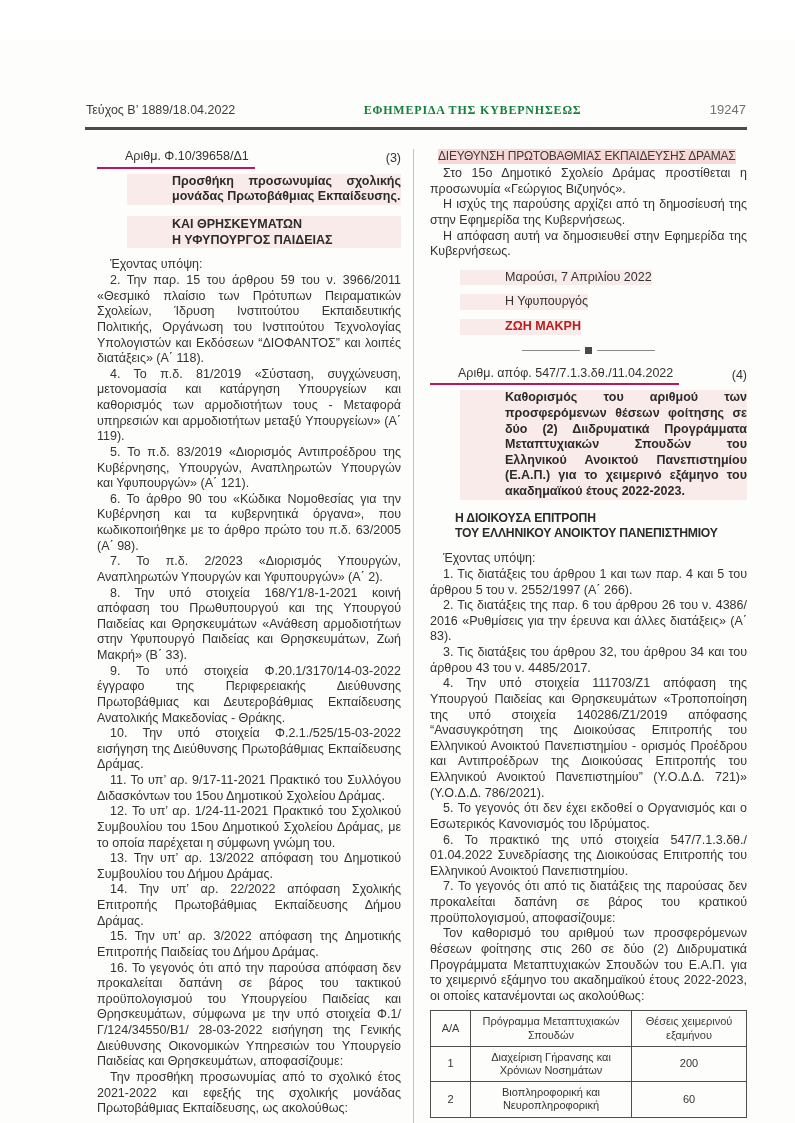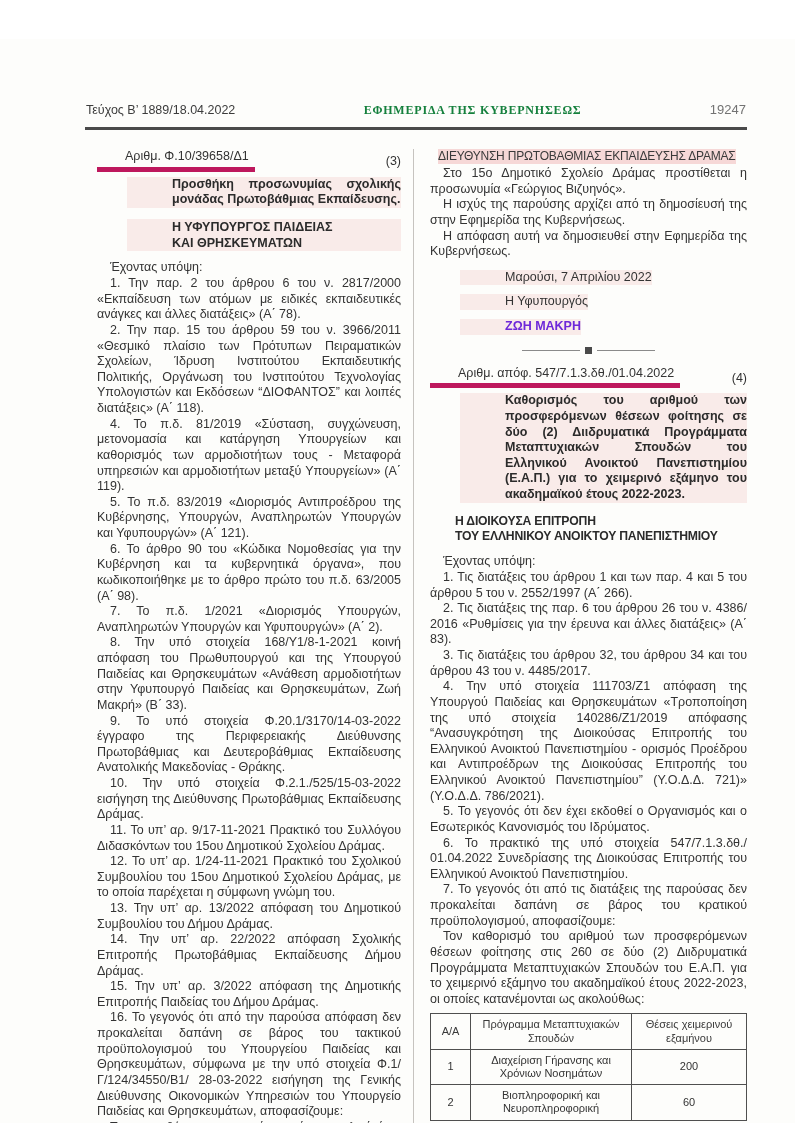--- a/index.html
+++ b/index.html
@@ -32,21 +32,21 @@
     position:absolute;top:110px;left:97px;width:650px;
     display:flex;align-items:stretch;
   }
   .col{font-size:12.5px;line-height:1.25;text-align:justify;}
   .col-left{width:316px;padding-right:12px;box-sizing:border-box;}
   .col-right{width:334px;border-left:1px solid #c6c3bf;padding-left:16px;box-sizing:border-box;}
   p.indent{margin:0;text-indent:13px;}
   
   .kicker{display:flex;justify-content:space-between;align-items:flex-end;margin-bottom:5px;}
   .kicker-label{
-    border-bottom:5px solid #be185d;
+    border-bottom:2px solid #be185d;
     padding:0 6px 2px 28px;
     white-space:nowrap;
   }
   .kicker-ref{padding-bottom:2px;}
   .article-title{
     font-weight:700;color:#2b2b2b;
     margin:3px 0 10px 30px;text-align:justify;
   }
   .authority{
     font-weight:700;color:#2b2b2b;line-height:1.3;
@@ -58,21 +58,21 @@
     font-size:12px;letter-spacing:-0.2px;white-space:nowrap;
     margin:0 0 2px 8px;color:#3a3a3a;
   }
   
   .hl-light{background:rgba(243,205,205,0.38);padding-left:45px;}
   .hl-strong{background:rgba(240,186,186,0.55);}
   
   .sig-block{margin:10px 0 4px 30px;text-align:left;}
   .sig-line{display:inline-block;margin-bottom:0;}
   .sig-spacer{height:9px;}
-  .sig-name-bold{font-weight:700;color:#6d28d9;}
+  .sig-name-bold{font-weight:700;color:#b91c1c;}
   
   .separator{
     display:flex;align-items:center;justify-content:center;
     margin:12px 0 12px 0;
   }
   .sep-line{width:58px;border-top:1px solid #8a8a8a;height:0;}
   .sep-square{width:7px;height:7px;background:#4a4a4a;margin:0 5px;}
   
   table.seats{
     border-collapse:collapse;width:100%;
@@ -107,31 +107,30 @@
     <div class="col col-left">
 
       <div class="kicker">
         <span class="kicker-label">Αριθμ. Φ.10/39658/Δ1</span>
         <span class="kicker-ref">(3)</span>
       </div>
 
       <div class="article-title hl-light">Προσθήκη προσωνυμίας σχολικής μονάδας Πρωτοβάθμιας Εκπαίδευσης.</div>
 
       <div class="authority hl-light">
+        <div>ΚΑΙ ΘΡΗΣΚΕΥΜΑΤΩΝ</div>
         <div>Η ΥΦΥΠΟΥΡΓΟΣ ΠΑΙΔΕΙΑΣ</div>
-        <div>ΚΑΙ ΘΡΗΣΚΕΥΜΑΤΩΝ</div>
       </div>
 
       <p class="indent">Έχοντας υπόψη:</p>
-      <p class="indent">1. Την παρ. 2 του άρθρου 6 του ν. 2817/2000 «Εκπαίδευση των ατόμων με ειδικές εκπαιδευτικές ανάγκες και άλλες διατάξεις» (Α΄ 78).</p>
       <p class="indent">2. Την παρ. 15 του άρθρου 59 του ν. 3966/2011 «Θεσμικό πλαίσιο των Πρότυπων Πειραματικών Σχολείων, Ίδρυση Ινστιτούτου Εκπαιδευτικής Πολιτικής, Οργάνωση του Ινστιτούτου Τεχνολογίας Υπολογιστών και Εκδόσεων “ΔΙΟΦΑΝΤΟΣ” και λοιπές διατάξεις» (Α΄ 118).</p>
       <p class="indent">4. Το π.δ. 81/2019 «Σύσταση, συγχώνευση, μετονομασία και κατάργηση Υπουργείων και καθορισμός των αρμοδιοτήτων τους - Μεταφορά υπηρεσιών και αρμοδιοτήτων μεταξύ Υπουργείων» (Α΄ 119).</p>
       <p class="indent">5. Το π.δ. 83/2019 «Διορισμός Αντιπροέδρου της Κυβέρνησης, Υπουργών, Αναπληρωτών Υπουργών και Υφυπουργών» (Α΄ 121).</p>
       <p class="indent">6. Το άρθρο 90 του «Κώδικα Νομοθεσίας για την Κυβέρνηση και τα κυβερνητικά όργανα», που κωδικοποιήθηκε με το άρθρο πρώτο του π.δ. 63/2005 (Α΄ 98).</p>
-      <p class="indent">7. Το π.δ. 1/2021 «Διορισμός Υπουργών, Αναπληρωτών Υπουργών και Υφυπουργών» (Α΄ 2).</p>
+      <p class="indent">7. Το π.δ. 2/2023 «Διορισμός Υπουργών, Αναπληρωτών Υπουργών και Υφυπουργών» (Α΄ 2).</p>
       <p class="indent">8. Την υπό στοιχεία 168/Υ1/8-1-2021 κοινή απόφαση του Πρωθυπουργού και της Υπουργού Παιδείας και Θρησκευμάτων «Ανάθεση αρμοδιοτήτων στην Υφυπουργό Παιδείας και Θρησκευμάτων, Ζωή Μακρή» (Β΄ 33).</p>
       <p class="indent">9. Το υπό στοιχεία Φ.20.1/3170/14-03-2022 έγγραφο της Περιφερειακής Διεύθυνσης Πρωτοβάθμιας και Δευτεροβάθμιας Εκπαίδευσης Ανατολικής Μακεδονίας - Θράκης.</p>
       <p class="indent">10. Την υπό στοιχεία Φ.2.1./525/15-03-2022 εισήγηση της Διεύθυνσης Πρωτοβάθμιας Εκπαίδευσης Δράμας.</p>
       <p class="indent">11. Το υπ’ αρ. 9/17-11-2021 Πρακτικό του Συλλόγου Διδασκόντων του 15ου Δημοτικού Σχολείου Δράμας.</p>
       <p class="indent">12. Το υπ’ αρ. 1/24-11-2021 Πρακτικό του Σχολικού Συμβουλίου του 15ου Δημοτικού Σχολείου Δράμας, με το οποία παρέχεται η σύμφωνη γνώμη του.</p>
       <p class="indent">13. Την υπ’ αρ. 13/2022 απόφαση του Δημοτικού Συμβουλίου του Δήμου Δράμας.</p>
       <p class="indent">14. Την υπ’ αρ. 22/2022 απόφαση Σχολικής Επιτροπής Πρωτοβάθμιας Εκπαίδευσης Δήμου Δράμας.</p>
       <p class="indent">15. Την υπ’ αρ. 3/2022 απόφαση της Δημοτικής Επιτροπής Παιδείας του Δήμου Δράμας.</p>
       <p class="indent">16. Το γεγονός ότι από την παρούσα απόφαση δεν προκαλείται δαπάνη σε βάρος του τακτικού προϋπολογισμού του Υπουργείου Παιδείας και Θρησκευμάτων, σύμφωνα με την υπό στοιχεία Φ.1/Γ/124/34550/Β1/ 28-03-2022 εισήγηση της Γενικής Διεύθυνσης Οικονομικών Υπηρεσιών του Υπουργείο Παιδείας και Θρησκευμάτων, αποφασίζουμε:</p>
       <p class="indent">Την προσθήκη προσωνυμίας από το σχολικό έτος 2021-2022 και εφεξής της σχολικής μονάδας Πρωτοβάθμιας Εκπαίδευσης, ως ακολούθως:</p>
@@ -155,21 +154,21 @@
       </div>
 
       <div class="separator">
         <span class="sep-line"></span>
         <span class="sep-square"></span>
         <span class="sep-line"></span>
       </div>
 
       <div>
         <div class="kicker">
-          <span class="kicker-label">Αριθμ. απόφ. 547/7.1.3.δθ./01.04.2022</span>
+          <span class="kicker-label">Αριθμ. απόφ. 547/7.1.3.δθ./11.04.2022</span>
           <span class="kicker-ref">(4)</span>
         </div>
 
         <div class="article-title hl-light">Καθορισμός του αριθμού των προσφερόμενων θέσεων φοίτησης σε δύο (2) Διιδρυματικά Προγράμματα Μεταπτυχιακών Σπουδών του Ελληνικού Ανοικτού Πανεπιστημίου (Ε.Α.Π.) για το χειμερινό εξάμηνο του ακαδημαϊκού έτους 2022-2023.</div>
 
         <div class="authority" style="margin-left:25px;font-size:12.2px;letter-spacing:-0.2px;">
           <div>Η ΔΙΟΙΚΟΥΣΑ ΕΠΙΤΡΟΠΗ</div>
           <div>ΤΟΥ ΕΛΛΗΝΙΚΟΥ ΑΝΟΙΚΤΟΥ ΠΑΝΕΠΙΣΤΗΜΙΟΥ</div>
         </div>
 

